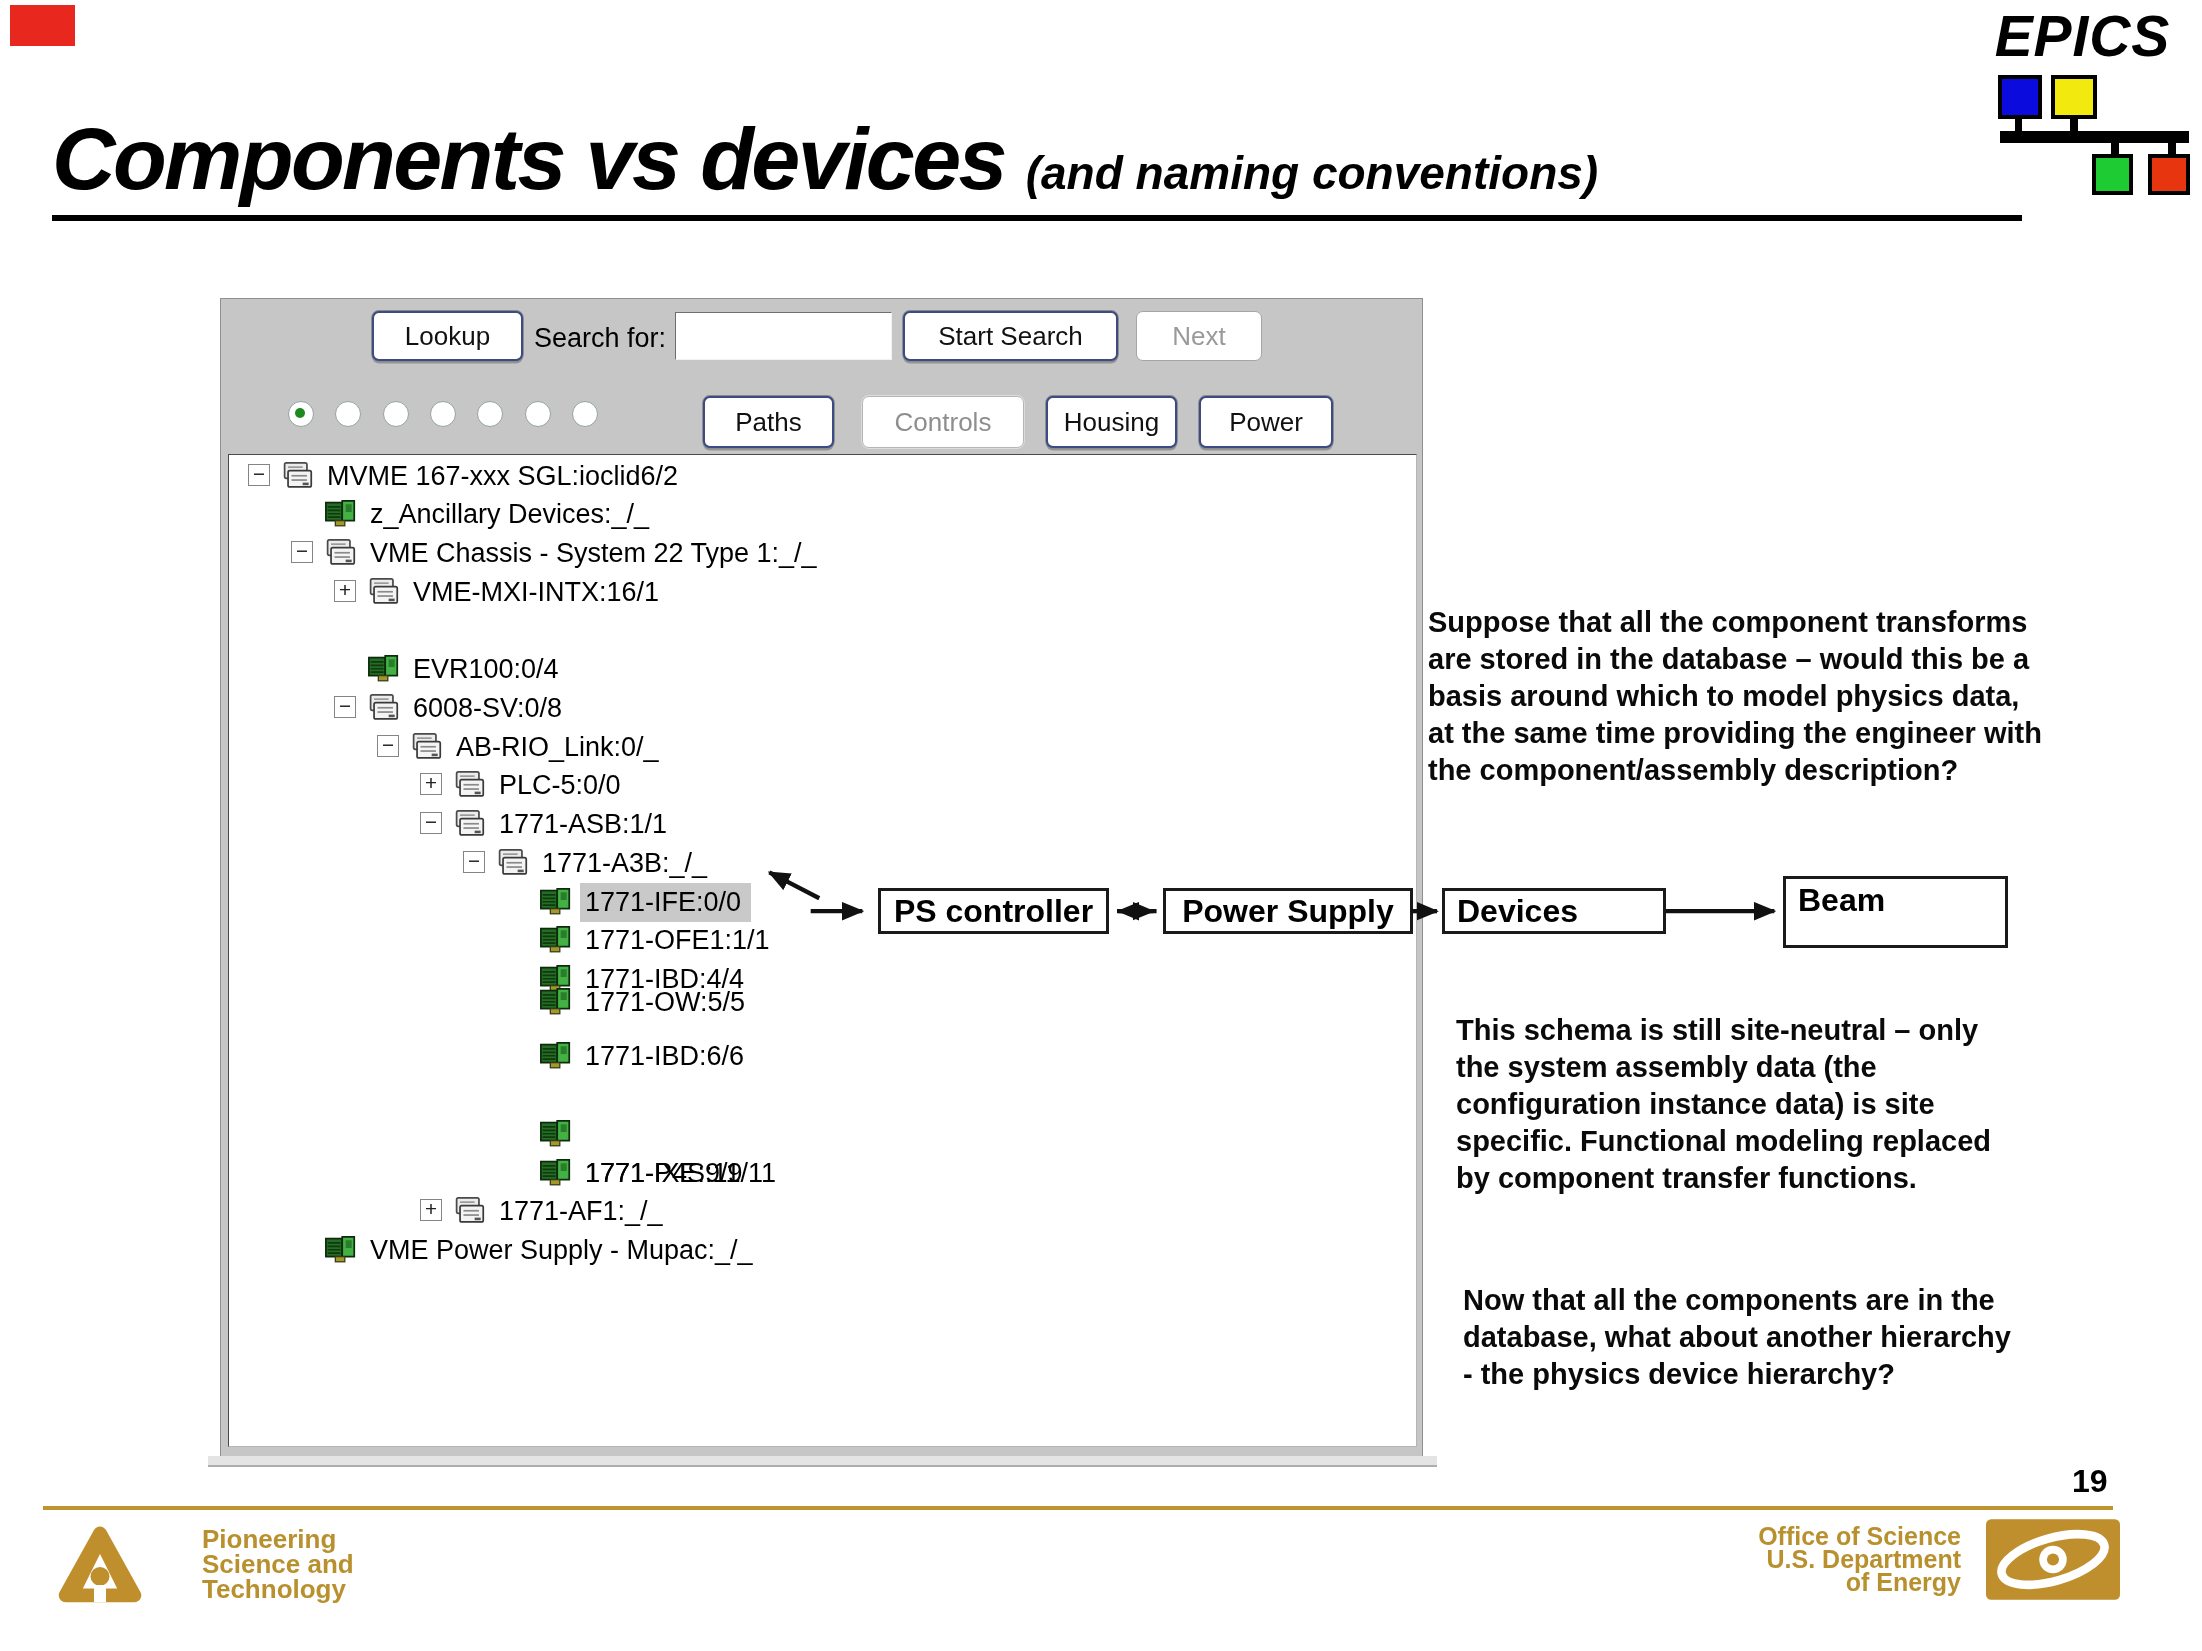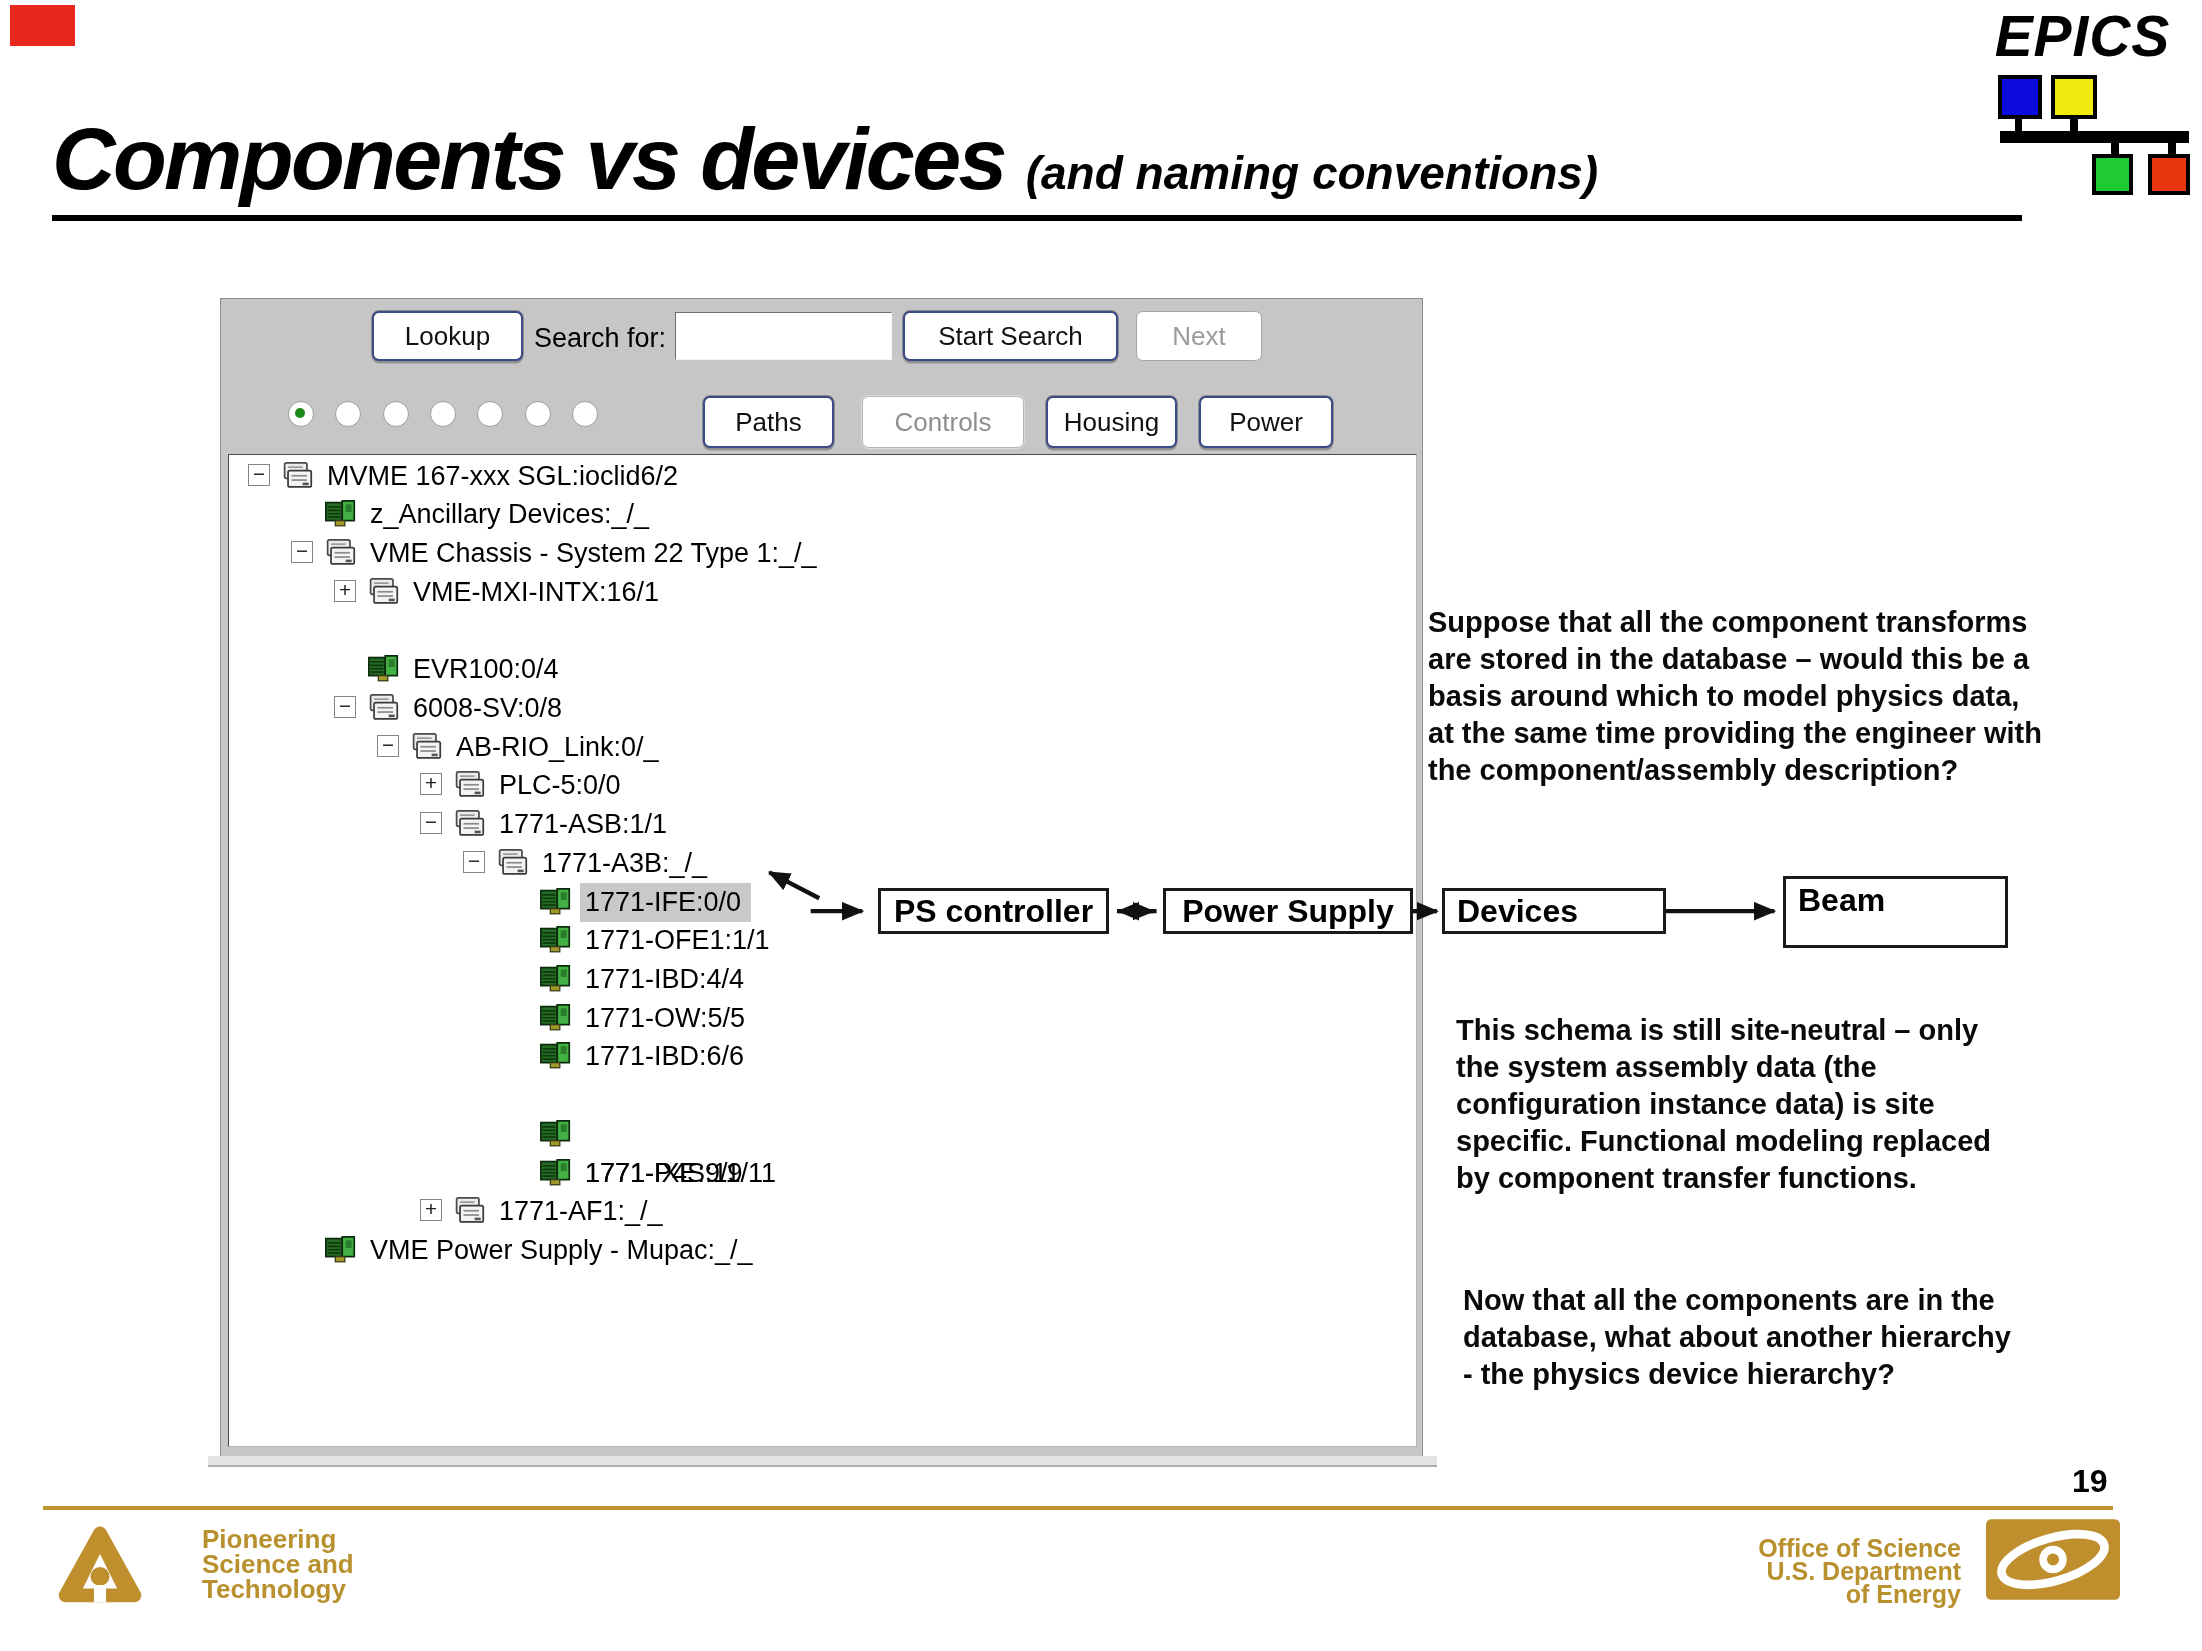--- a/index.html
+++ b/index.html
@@ -54,21 +54,21 @@
 
   
   .note{position:absolute;font-size:29px;font-weight:bold;line-height:37px;white-space:pre-line;color:#0a0a0a;}
 
   
   .gold-rule{position:absolute;left:43px;top:1506px;width:2070px;height:4.3px;background:#be9430;}
   .page-num{position:absolute;left:2072px;top:1463px;font-size:32px;font-weight:bold;color:#000;}
   .footer-left-text{position:absolute;left:202px;top:1527px;font-size:26px;font-weight:bold;
             line-height:25px;color:#b8902e;white-space:pre-line;}
   .footer-right-text{position:absolute;left:1686px;top:1525px;width:275px;text-align:right;
-            font-size:25px;font-weight:bold;line-height:23px;color:#b8902e;white-space:pre-line;margin-top:12px;}
+            font-size:25px;font-weight:bold;line-height:23px;color:#b8902e;white-space:pre-line;}
   .argonne-logo{position:absolute;left:57px;top:1523px;}
   .doe-logo{position:absolute;left:1986px;top:1519px;}
 </style>
 </head>
 <body>
 
 <div class="page">
 
   <div class="red-marker"></div>
 
@@ -253,21 +253,21 @@
         <div class="tree-row" style="top: 505px;">
           <div class="ticon" style="left: 311px;"><svg width="31" height="27.5" viewBox="0 0 36 32">
               <rect x="1" y="3" width="19" height="21" fill="#256d25" stroke="#0c2a0c" stroke-width="2"></rect>
               <path d="M3 8h15M3 12h15M3 16h15M3 20h15" stroke="#0e3a0e" stroke-width="2"></path>
               <rect x="20" y="1" width="14" height="23" fill="#43b143" stroke="#0c2a0c" stroke-width="2"></rect>
               <rect x="24" y="5" width="7" height="9" fill="#2a7d2a"></rect>
               <rect x="12" y="24" width="11" height="6" fill="#a09a28" stroke="#3a3a1a" stroke-width="1.5"></rect>
             </svg></div>
           <span class="tlabel" style="left: 356px;">1771-IBD:4/4</span>
         </div>
-        <div class="tree-row" style="top: 544px;">
+        <div class="tree-row" style="top: 528px;">
           <div class="ticon" style="left: 311px;"><svg width="31" height="27.5" viewBox="0 0 36 32">
               <rect x="1" y="3" width="19" height="21" fill="#256d25" stroke="#0c2a0c" stroke-width="2"></rect>
               <path d="M3 8h15M3 12h15M3 16h15M3 20h15" stroke="#0e3a0e" stroke-width="2"></path>
               <rect x="20" y="1" width="14" height="23" fill="#43b143" stroke="#0c2a0c" stroke-width="2"></rect>
               <rect x="24" y="5" width="7" height="9" fill="#2a7d2a"></rect>
               <rect x="12" y="24" width="11" height="6" fill="#a09a28" stroke="#3a3a1a" stroke-width="1.5"></rect>
             </svg></div>
           <span class="tlabel" style="left: 356px;">1771-OW:5/5</span>
         </div>
         <div class="tree-row" style="top: 582px;">

